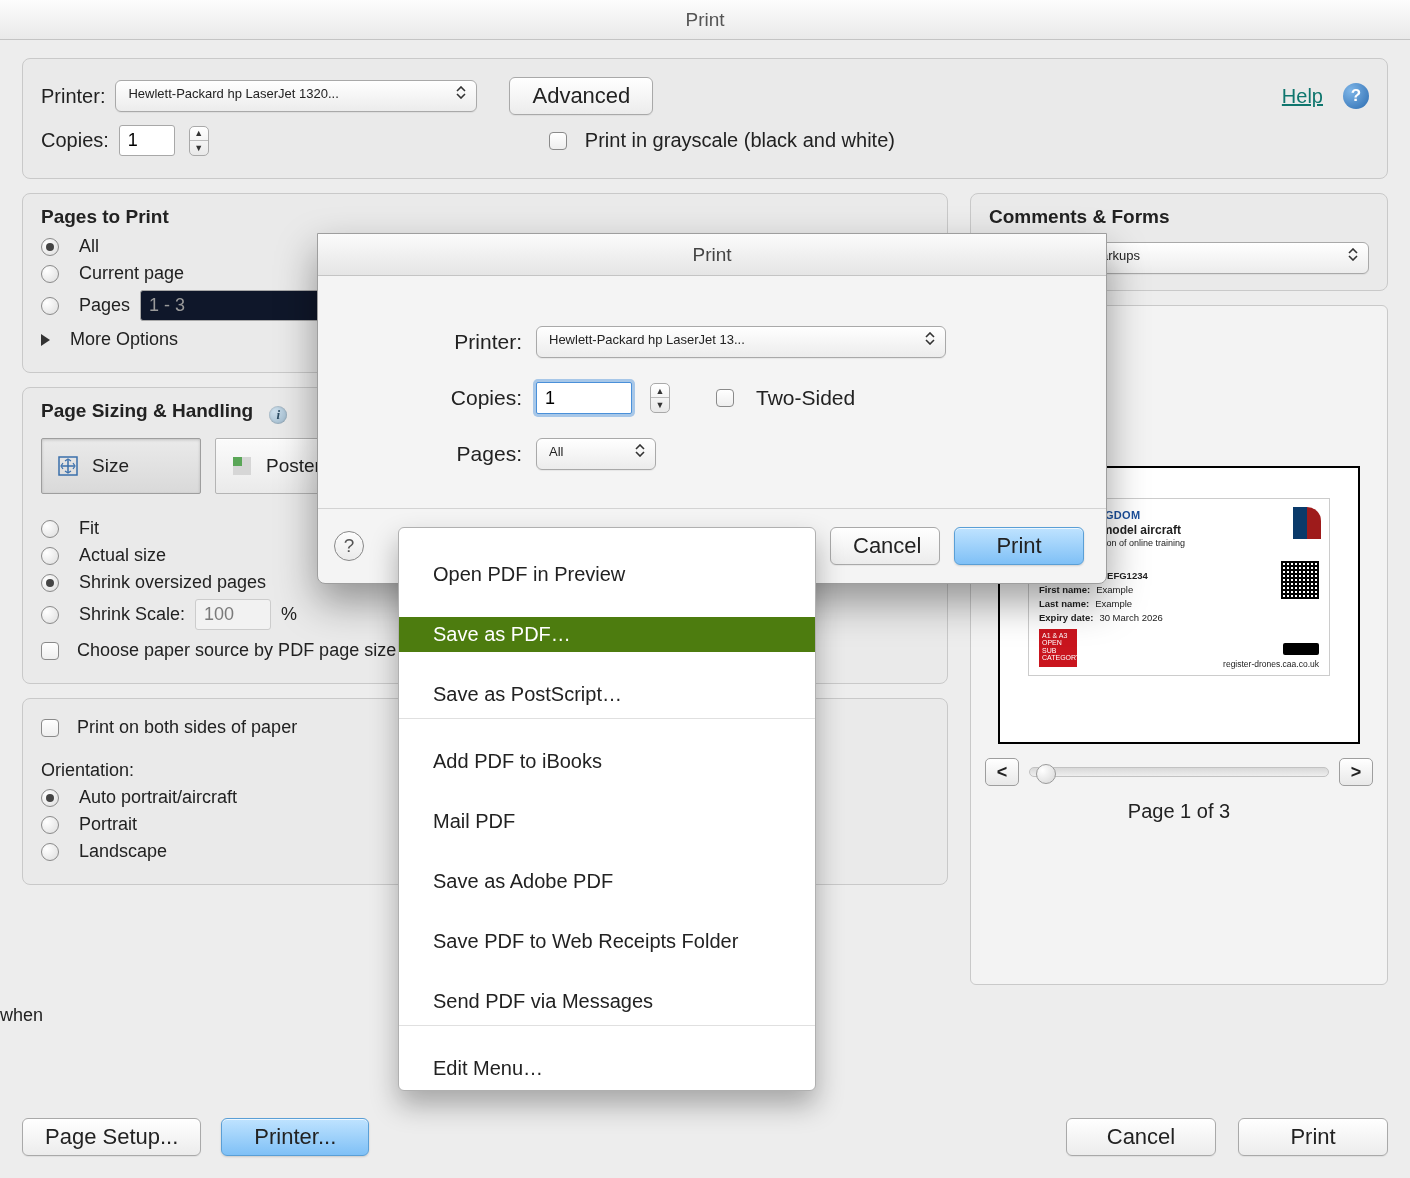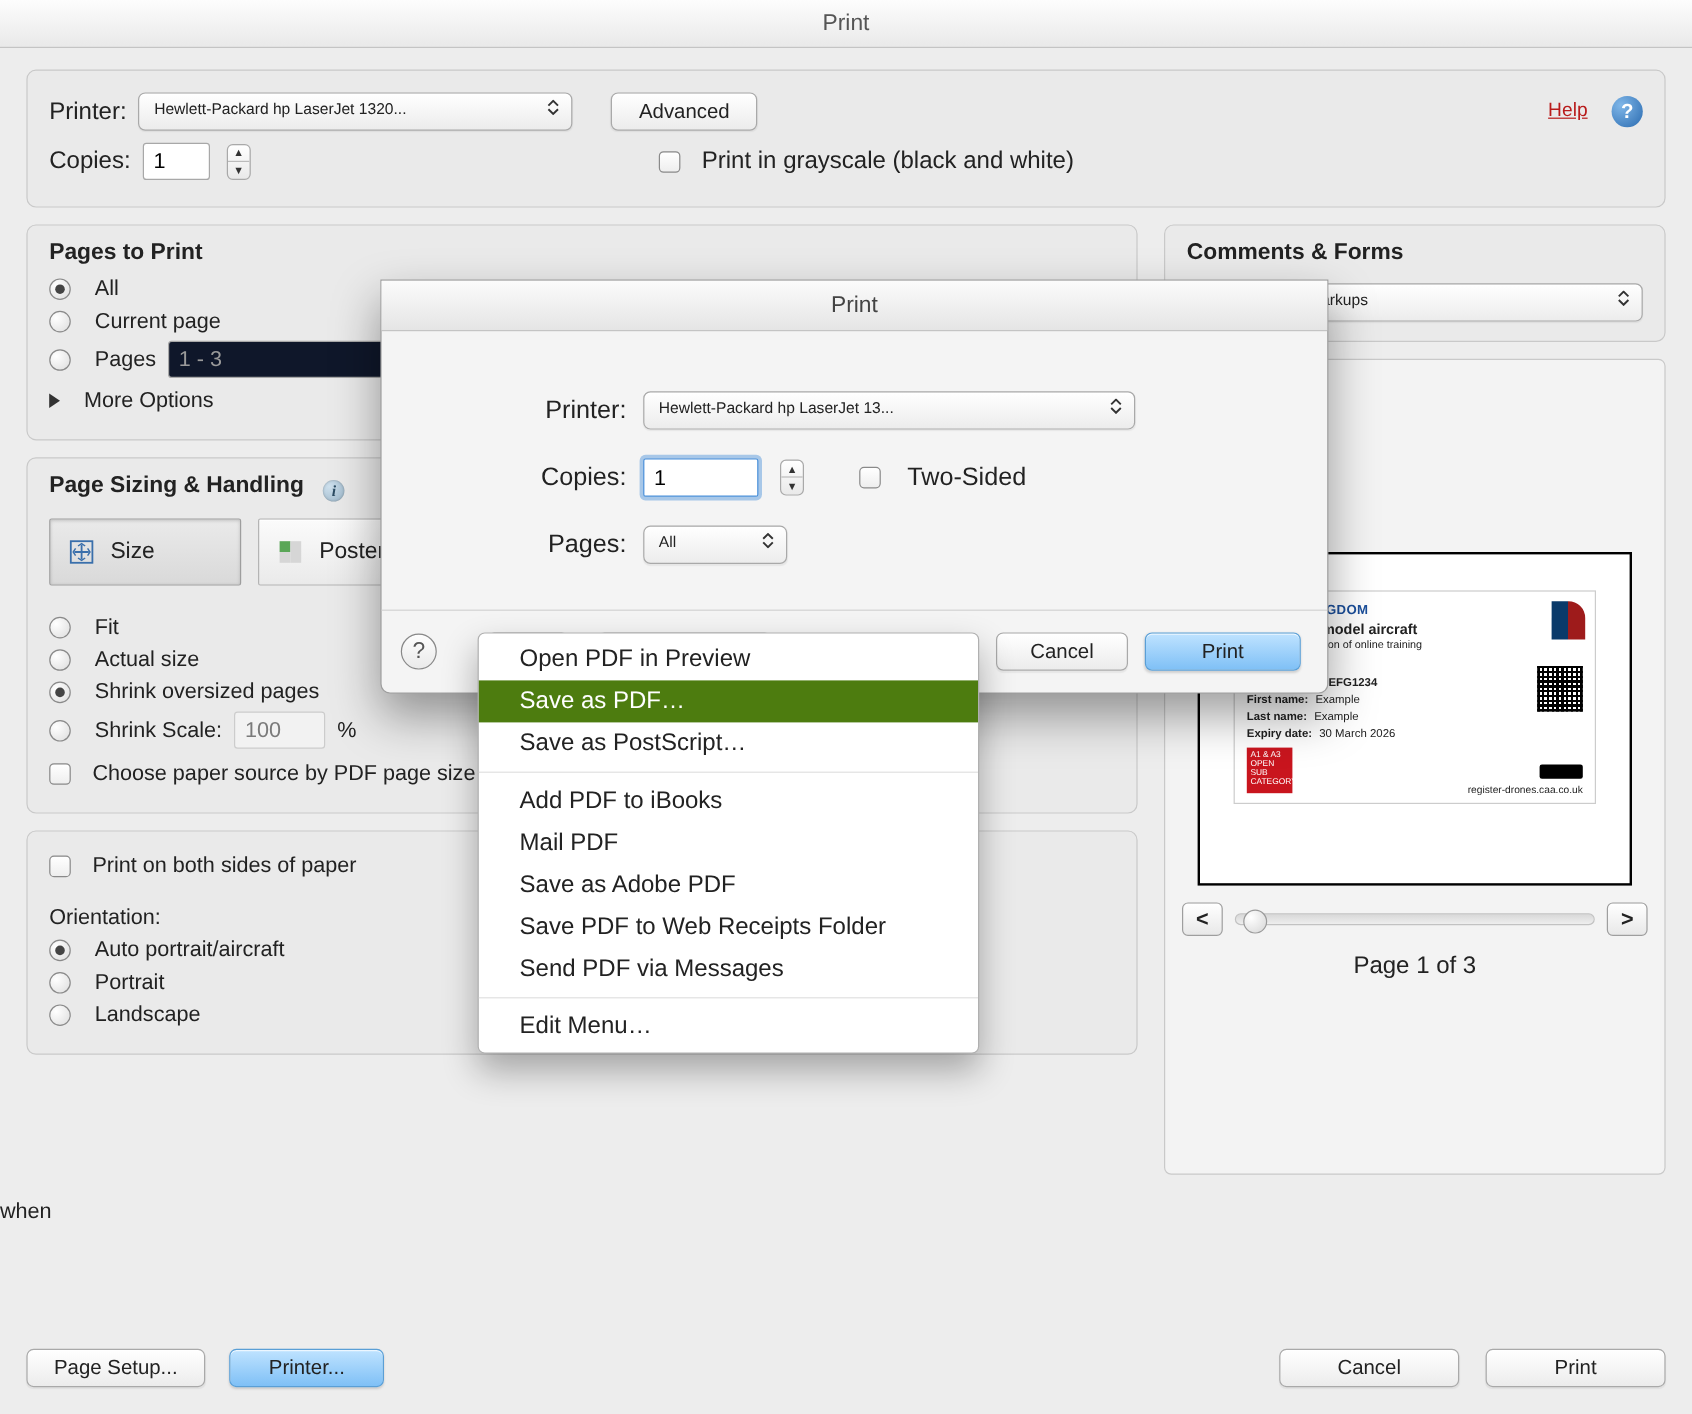--- a/index.html
+++ b/index.html
@@ -69,21 +69,21 @@
     gap: 1px;
   }
   .mac-select .chev svg { display:block; }
 
   
   .mac-btn {
     background: linear-gradient(#ffffff,#ececec);
     border: 1px solid #a9a9a9;
     border-radius: 6px;
     padding: 5px 22px;
-    font-size: 17px;
+    font-size: 22px;
     color: #222;
     box-shadow: inset 0 1px 0 #fff, 0 1px 1px rgba(0,0,0,.06);
     cursor: default;
   }
   .mac-btn.primary {
     background: linear-gradient(#bfe3ff,#7fc0f6);
     border-color: #5a9fd6;
     box-shadow: inset 0 1px 0 rgba(255,255,255,.7), 0 1px 2px rgba(0,0,0,.15);
   }
 
@@ -270,21 +270,21 @@
 
   
   .bottom-bar {
     position:absolute; left:22px; right:22px; bottom:22px;
     display:flex; justify-content:space-between; align-items:center;
   }
   .bottom-left { display:flex; gap:20px; }
   .bottom-right{ display:flex; gap:22px; }
 
   .help-link {
-    color:#b91c1c; text-decoration: underline; font-size:16px;
+    color:#0f766e; text-decoration: underline; font-size:20px;
   }
   .help-q {
     width:26px; height:26px; border-radius:50%;
     background: radial-gradient(circle at 30% 30%,#7fb6e8,#2a6bb0);
     color:#fff; font-weight:bold; font-size:17px;
     display:inline-flex; align-items:center; justify-content:center;
     margin-left:10px;
   }
   .q-circle {
     width:30px; height:30px; border-radius:50%;
@@ -330,21 +330,21 @@
     top: 527px; left: 398px;
     width: 418px;
     background:#fff;
     border:1px solid #b0b0b0;
     border-radius:6px;
     box-shadow: 0 14px 28px rgba(0,0,0,.30);
     padding: 4px 0;
     z-index: 60;
     font-size: 20px;
   }
-  .pdf-menu .mi { padding: 6px 35px 6px 34px; white-space:nowrap; }
+  .pdf-menu .mi { padding: 6px 35px 6px 34px; white-space:nowrap;margin-top:25px; }
   .pdf-menu .mi.sel { background:#4d7c0f; color:#fff; }
   .pdf-menu .sep { height:1px; background:#e0e0e0; margin:6px 0; }
 
   
   .flex-spacer { flex:1; }
 
   
   .chev svg{width:10px;height:6px;}
 </style>
 </head>

